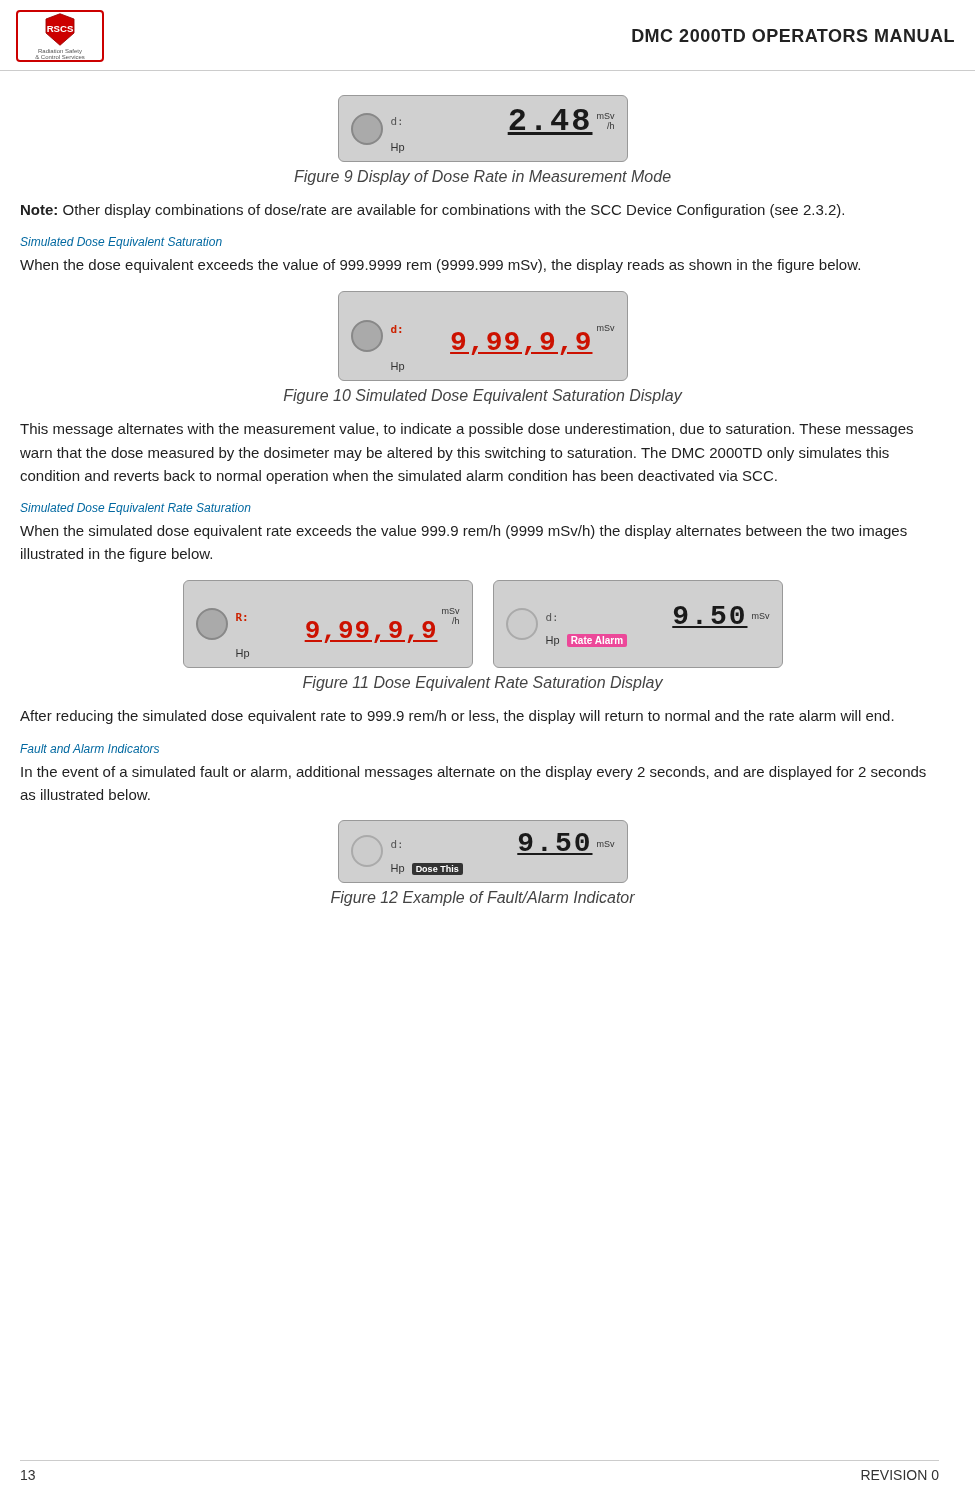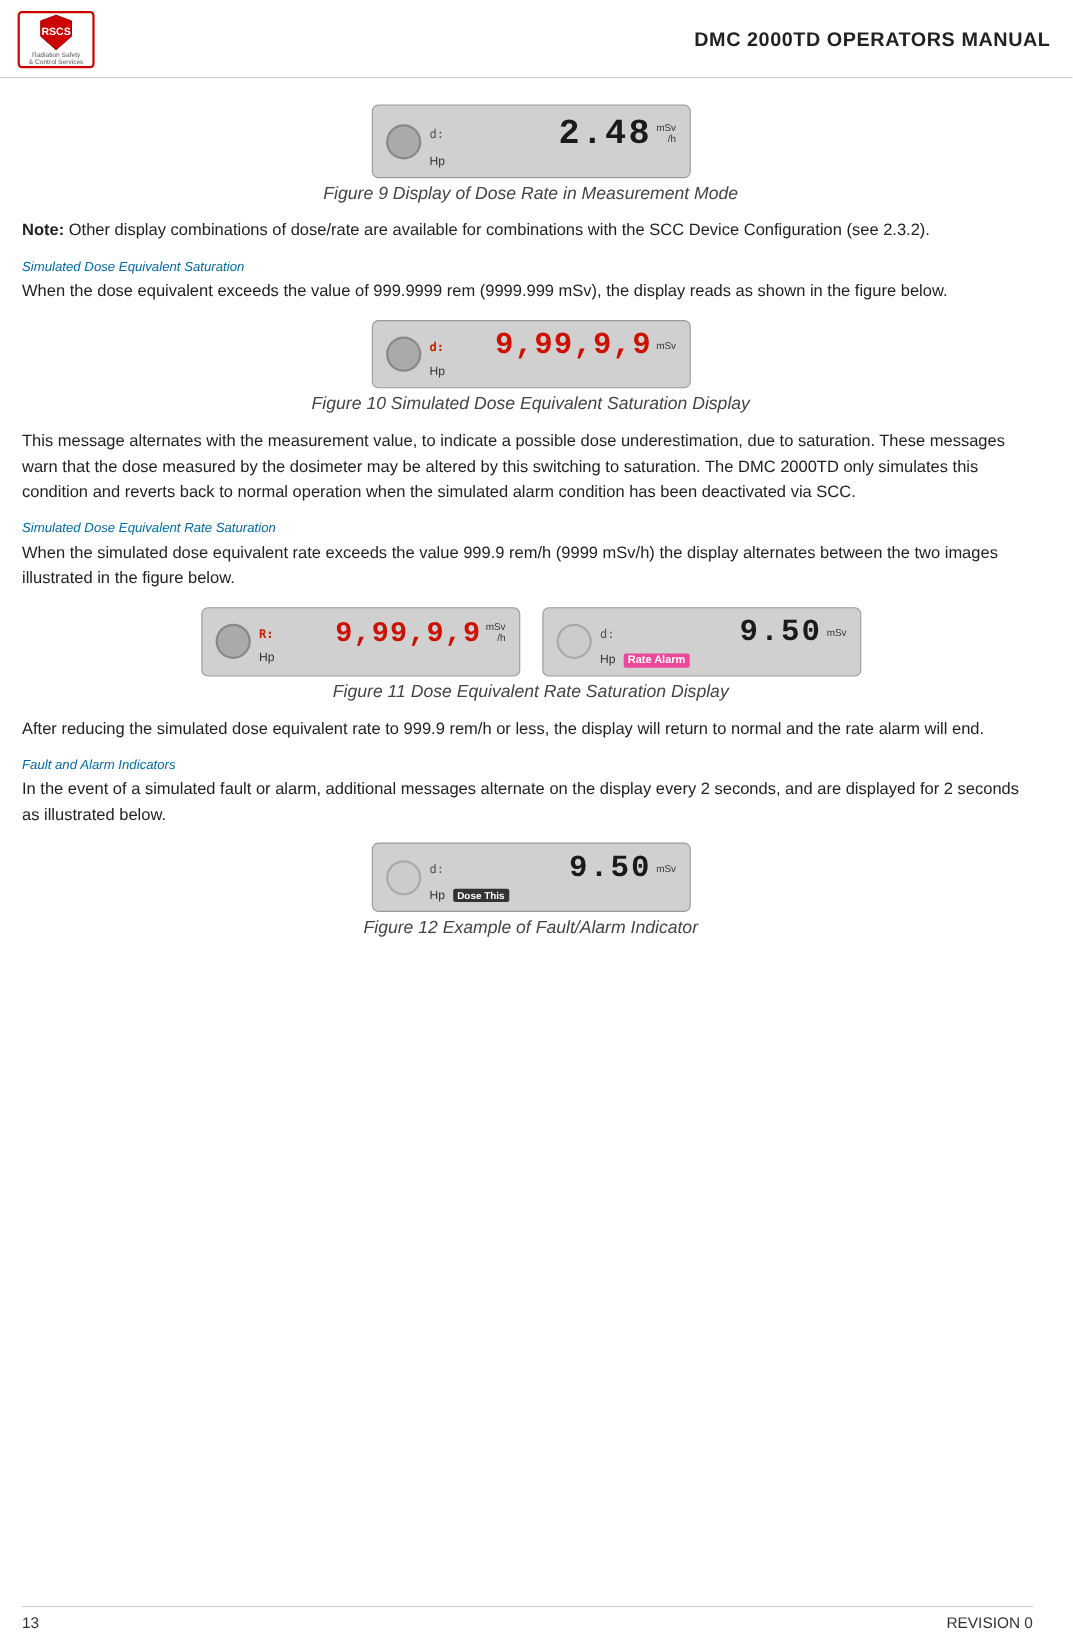--- a/index.html
+++ b/index.html
@@ -20,21 +20,21 @@
       justify-content: space-between;
       padding: 10px 20px 8px 16px;
       border-bottom: 1px solid #ccc;
     }
     .logo-area {
       display: flex;
       align-items: center;
       gap: 8px;
     }
     .logo-box {
-      width: 70px;
+      width: 88px;
       height: 52px;
       border: 2px solid #c00;
       border-radius: 4px;
       display: flex;
       align-items: center;
       justify-content: center;
       flex-direction: column;
       position: relative;
       overflow: hidden;
     }
@@ -136,23 +136,25 @@
     }
     .screen-number {
       font-family: 'Courier New', monospace;
       font-size: 28px;
       font-weight: bold;
       color: #1a1a1a;
       letter-spacing: 2px;
       line-height: 1.1;
       text-align: right;
       flex: 1;
+      text-decoration: underline;
     }
     .screen-number.red {
       color: #cc1100;
+      margin-top: 28px;
     }
     .screen-bottom {
       font-size: 11px;
       color: #333;
       margin-top: 2px;
     }
     .screen-unit-top {
       font-size: 9px;
       color: #333;
       line-height: 1.1;

